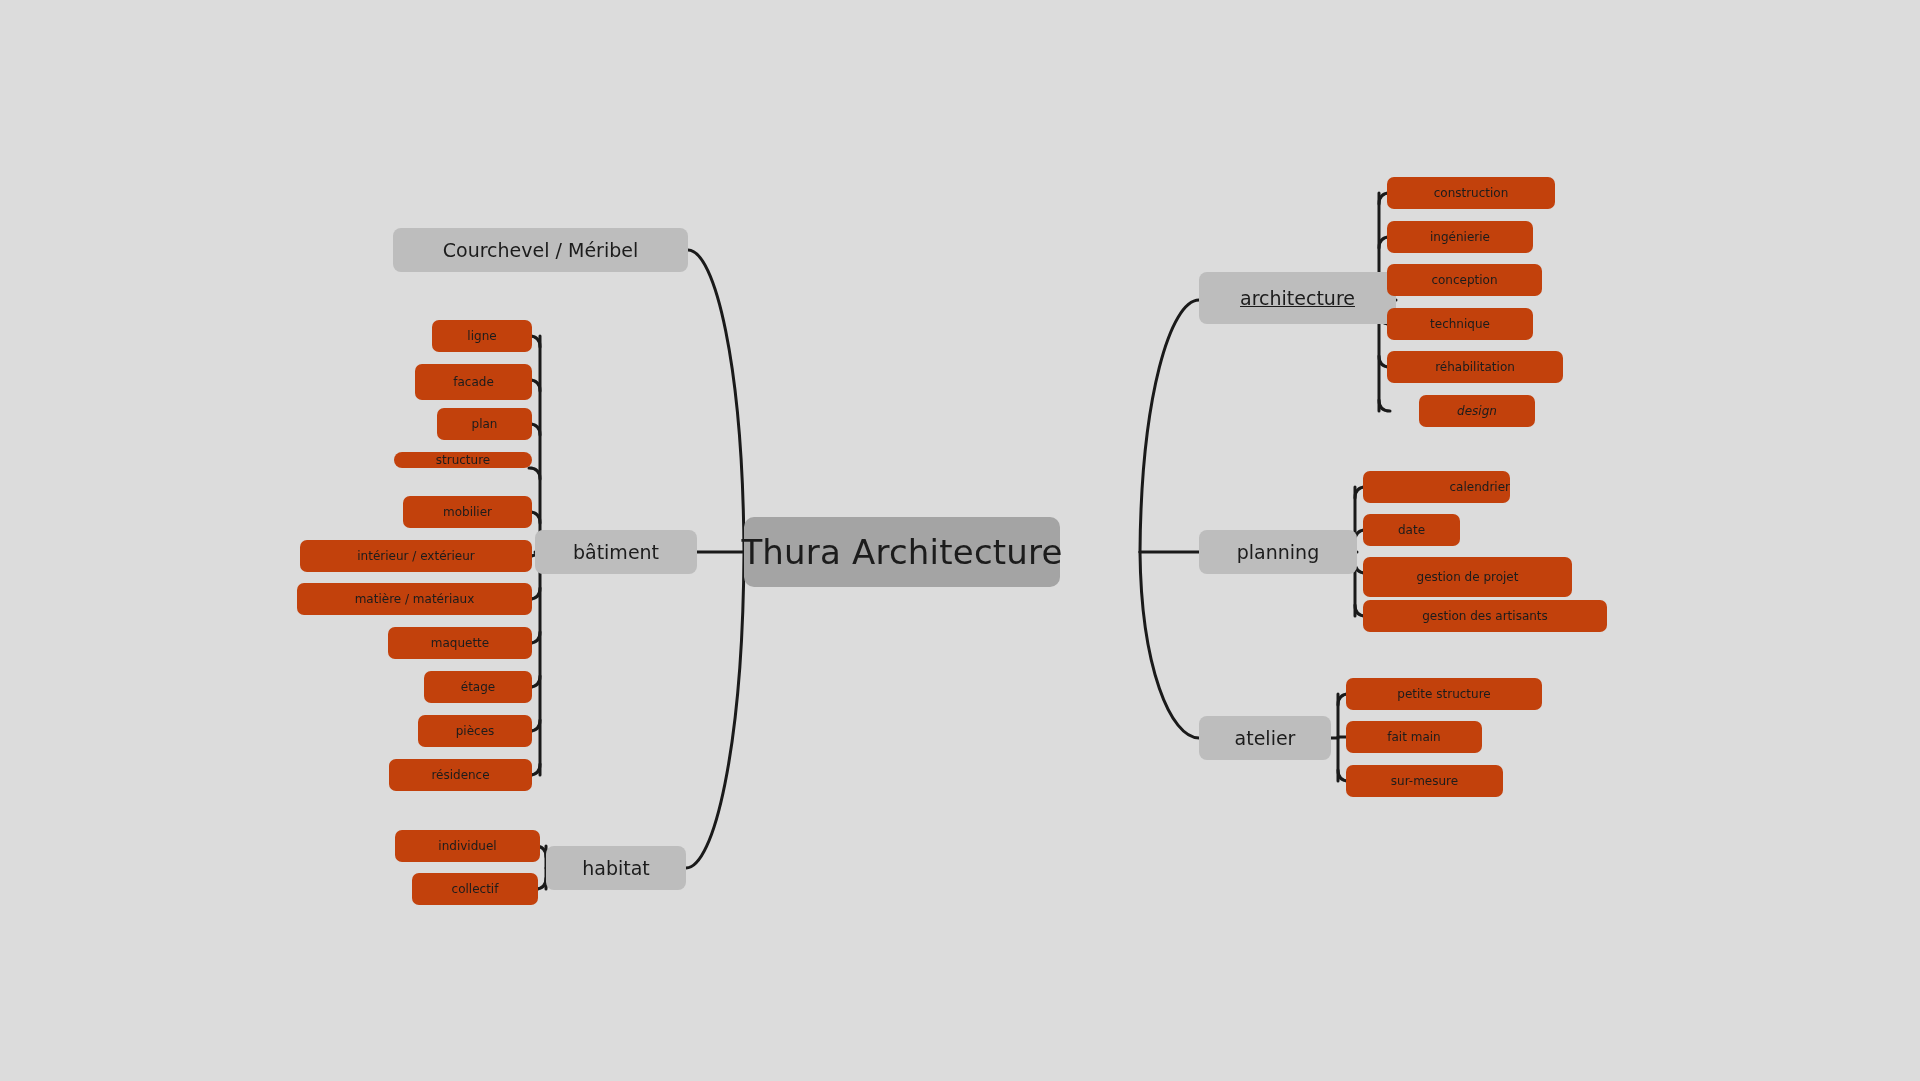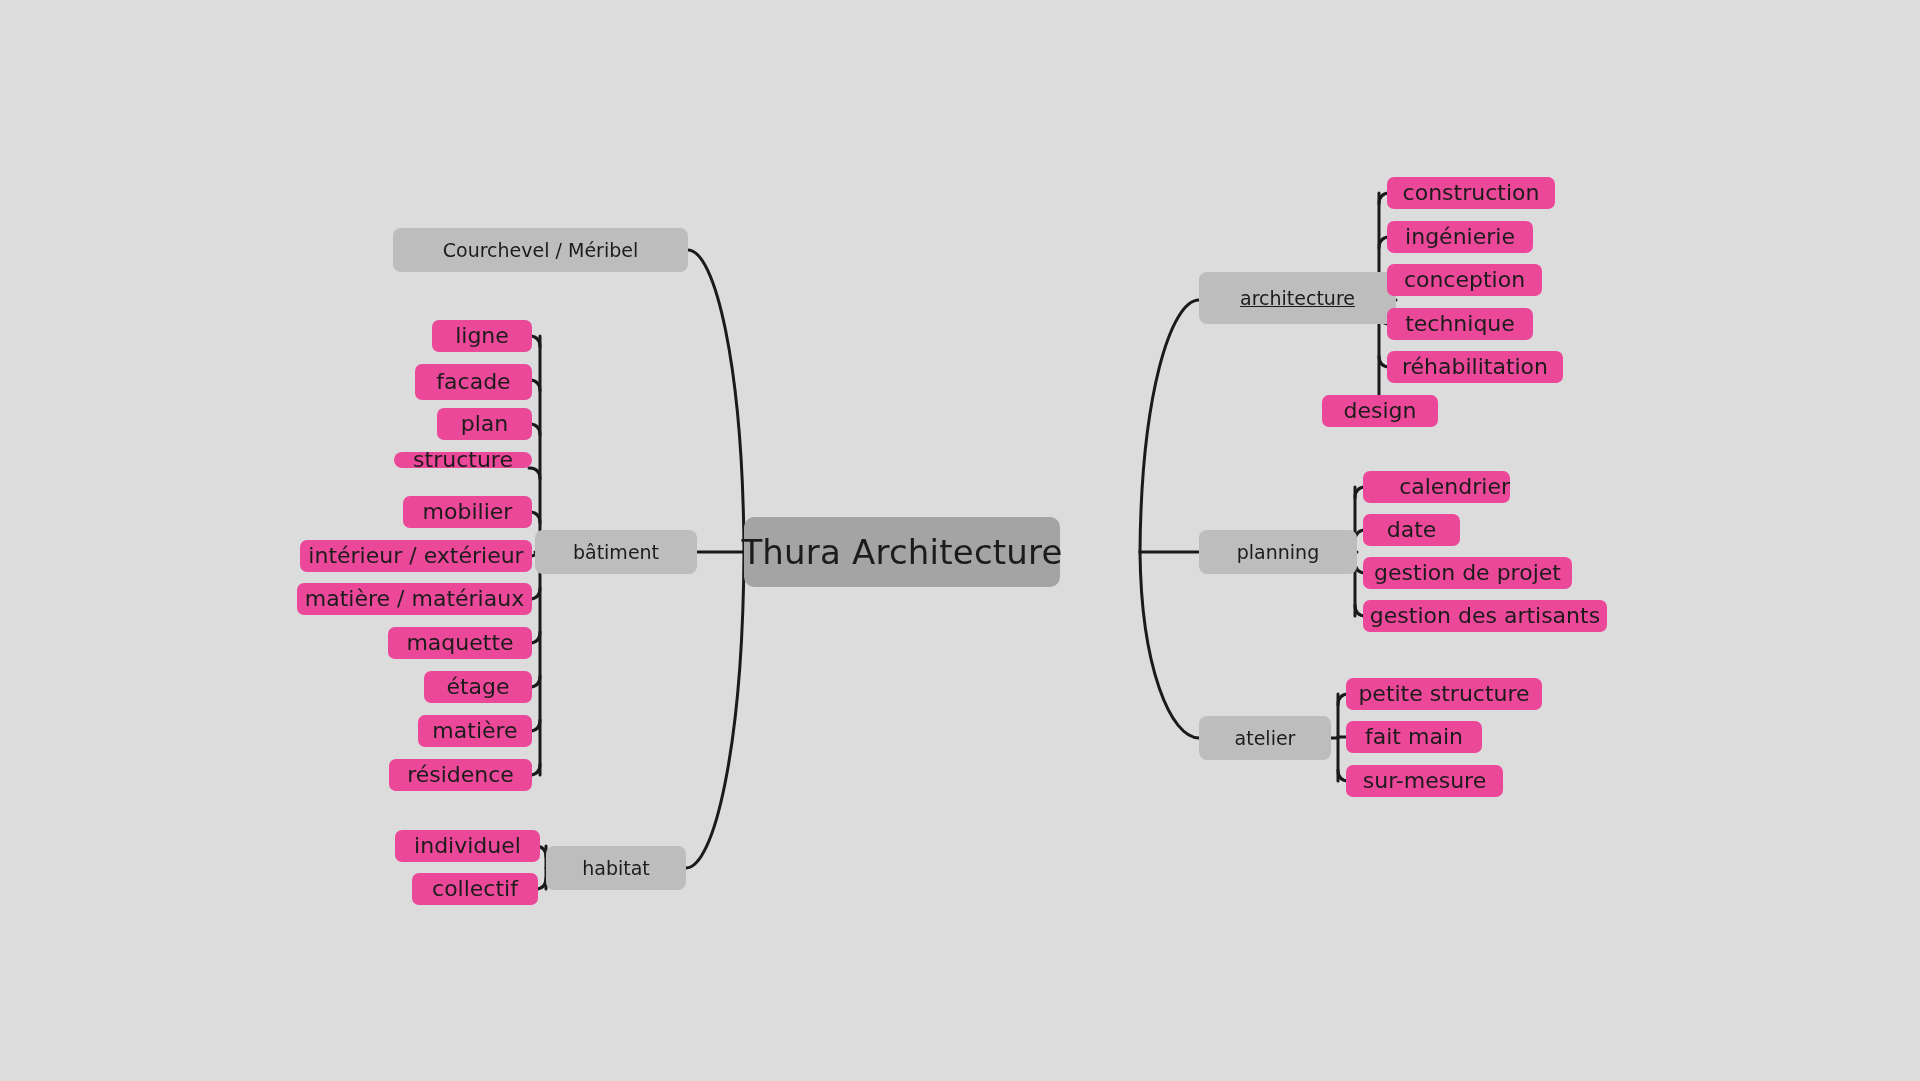--- a/index.html
+++ b/index.html
@@ -38,23 +38,23 @@
     background: #a4a4a4;
     border-radius: 10px;
     font-size: 34px;
     letter-spacing: 0.2px;
   }
   .node.branch {
     background: #bdbdbd;
     font-size: 19px;
   }
   .node.leaf {
-    background: #ec4899;
+    background: #c2410c;
     border-radius: 7px;
-    font-size: 22px;
+    font-size: 12px;
   }
   .node-label {
     pointer-events: none;
   }
 </style>
 </head>
 <body>
 
 <div id="canvas">
   <svg id="edges" viewBox="0 0 1920 1081" width="1920" height="1081">
@@ -132,21 +132,21 @@
       <div class="node leaf" style="left: 297px; top: 583px; width: 235px; height: 32px;">
         <span class="node-label">matière / matériaux</span>
       </div>
       <div class="node leaf" style="left: 388px; top: 627px; width: 144px; height: 32px;">
         <span class="node-label">maquette</span>
       </div>
       <div class="node leaf" style="left: 424px; top: 671px; width: 108px; height: 32px;">
         <span class="node-label">étage</span>
       </div>
       <div class="node leaf" style="left: 418px; top: 715px; width: 114px; height: 32px;">
-        <span class="node-label">matière</span>
+        <span class="node-label">pièces</span>
       </div>
       <div class="node leaf" style="left: 389px; top: 759px; width: 143px; height: 32px;">
         <span class="node-label">résidence</span>
       </div>
       <div class="node branch" style="left: 546px; top: 846px; width: 140px; height: 44px;">
         <span class="node-label">habitat</span>
       </div>
       <div class="node leaf" style="left: 395px; top: 830px; width: 145px; height: 32px;">
         <span class="node-label">individuel</span>
       </div>
@@ -164,33 +164,33 @@
       </div>
       <div class="node leaf" style="left: 1387px; top: 264px; width: 155px; height: 32px;">
         <span class="node-label">conception</span>
       </div>
       <div class="node leaf" style="left: 1387px; top: 308px; width: 146px; height: 32px;">
         <span class="node-label">technique</span>
       </div>
       <div class="node leaf" style="left: 1387px; top: 351px; width: 176px; height: 32px;">
         <span class="node-label">réhabilitation</span>
       </div>
-      <div class="node leaf" style="left: 1322px; top: 395px; width: 116px; height: 32px;">
+      <div class="node leaf" style="left: 1419px; top: 395px; width: 116px; height: 32px; font-style: italic;">
         <span class="node-label">design</span>
       </div>
       <div class="node branch" style="left: 1199px; top: 530px; width: 158px; height: 44px;">
         <span class="node-label">planning</span>
       </div>
       <div class="node leaf" style="left: 1363px; top: 471px; width: 147px; height: 32px; justify-content: flex-end;">
         <span class="node-label">calendrier</span>
       </div>
       <div class="node leaf" style="left: 1363px; top: 514px; width: 97px; height: 32px;">
         <span class="node-label">date</span>
       </div>
-      <div class="node leaf" style="left: 1363px; top: 557px; width: 209px; height: 32px;">
+      <div class="node leaf" style="left: 1363px; top: 557px; width: 209px; height: 40px;">
         <span class="node-label">gestion de projet</span>
       </div>
       <div class="node leaf" style="left: 1363px; top: 600px; width: 244px; height: 32px;">
         <span class="node-label">gestion des artisants</span>
       </div>
       <div class="node branch" style="left: 1199px; top: 716px; width: 132px; height: 44px;">
         <span class="node-label">atelier</span>
       </div>
       <div class="node leaf" style="left: 1346px; top: 678px; width: 196px; height: 32px;">
         <span class="node-label">petite structure</span>

